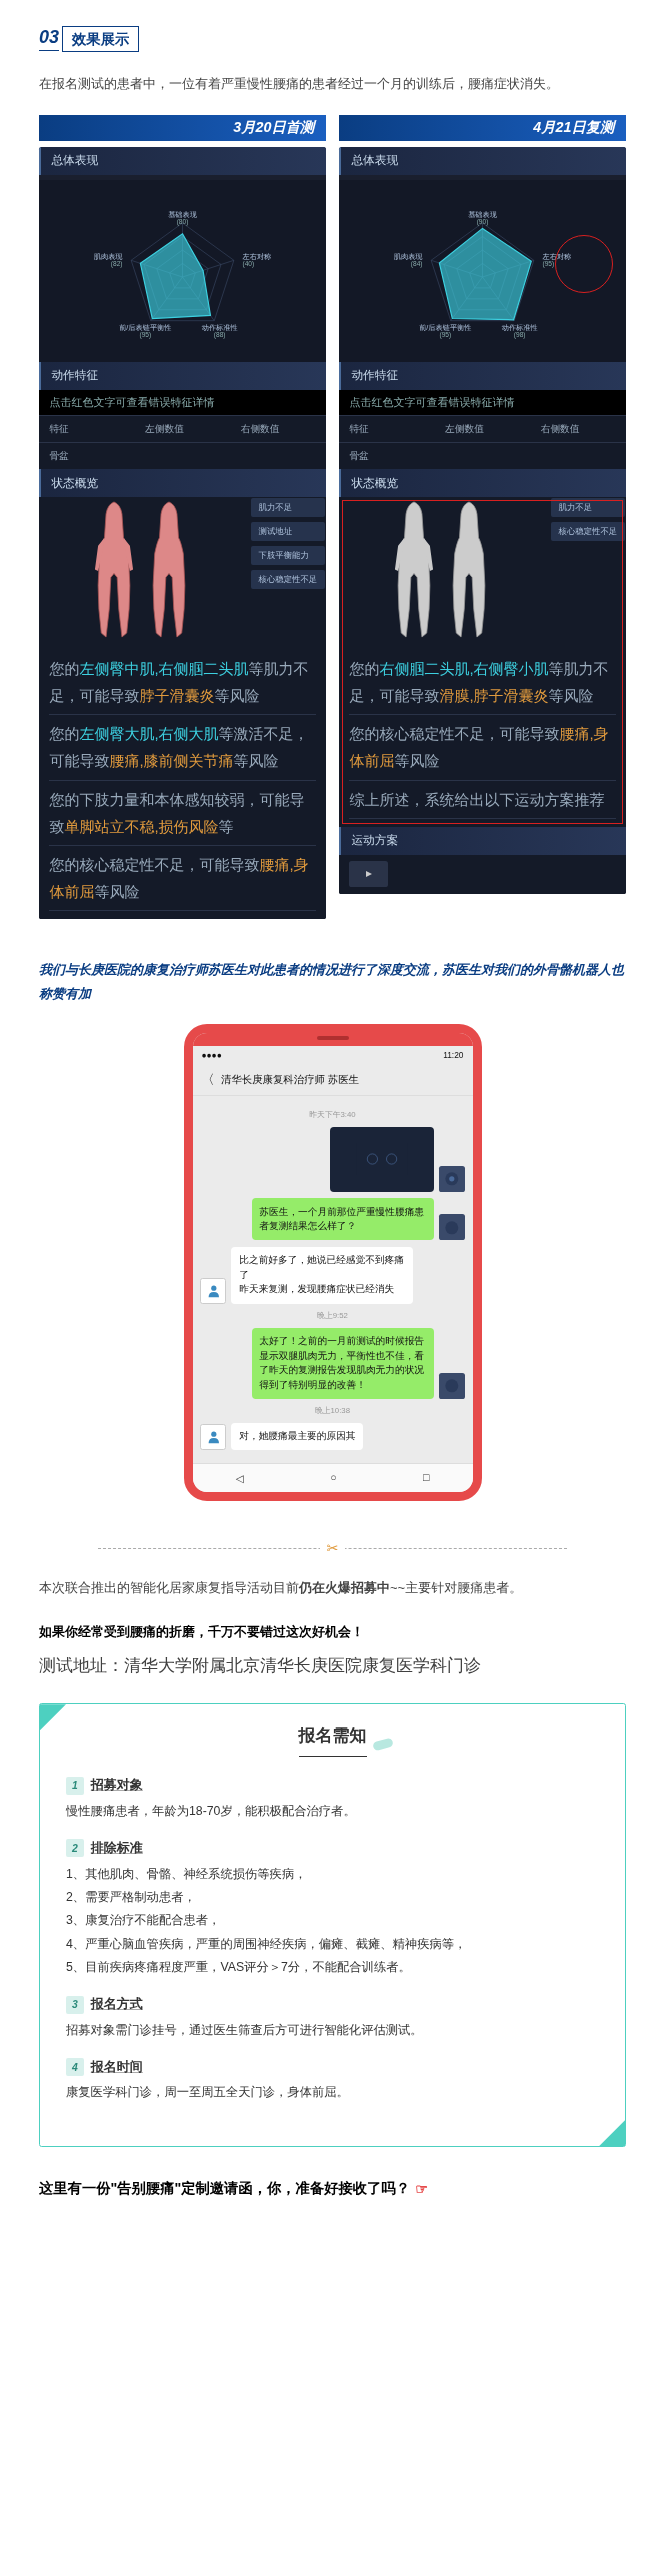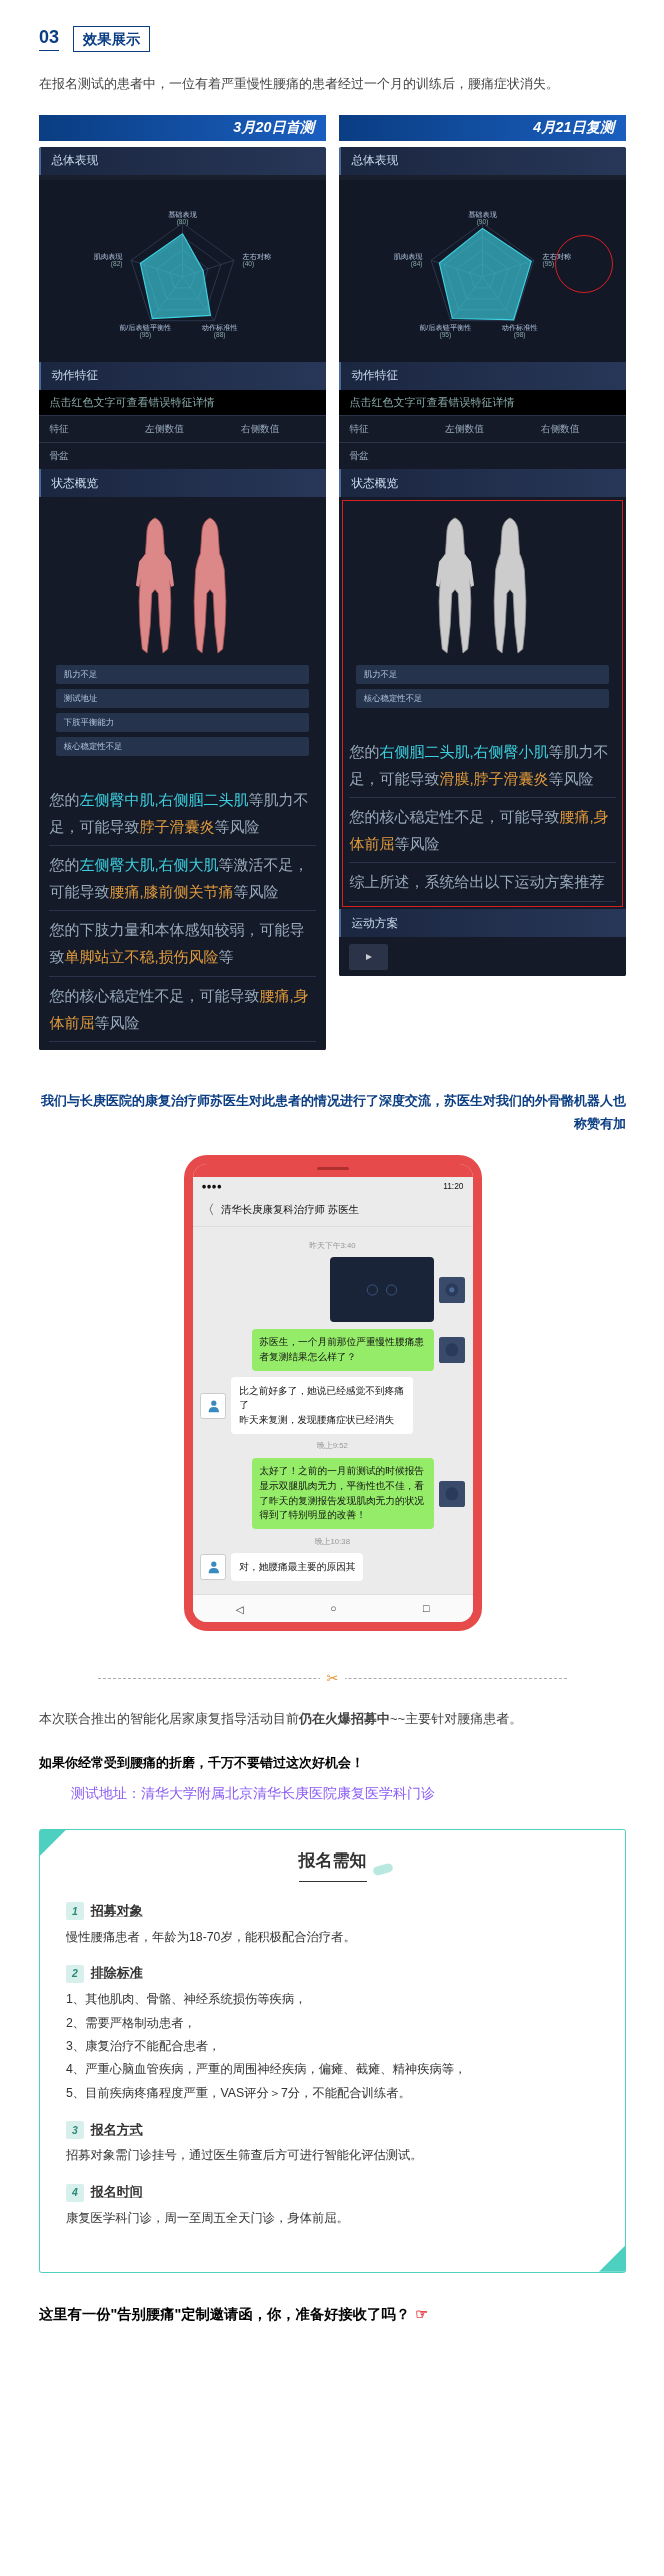--- a/index.html
+++ b/index.html
@@ -1,20 +1,20 @@
 <!DOCTYPE html>
 <html style="font-size:10.4px"><head>
 <meta charset="utf-8">
 <style>
   * { box-sizing: border-box; margin: 0; padding: 0; }
   body { font-family: "Microsoft YaHei", "PingFang SC", sans-serif; background: #fff; color: #333; width: 665px; }
   .container { padding: 26px 39px; }
   
   .section-header { display: flex; align-items: center; margin-bottom: 19.5px; }
-  .section-num { font-size: 18px; font-weight: bold; color: #0a3d82; margin-right: 14px; border-bottom: 1.9px solid #0a3d82; padding-bottom: 1.3px; }
+  .section-num { font-size: 18px; font-weight: bold; color: #0a3d82; font-style: italic; margin-right: 3px; border-bottom: 1.9px solid #0a3d82; padding-bottom: 1.3px; }
   .section-title { font-size: 14.3px; font-weight: bold; color: #0a3d82; border: 0.6px solid #0a3d82; padding: 2.6px 9px; }
   
   .intro-text { font-size: 13px; color: #444; line-height: 1.8; margin-bottom: 19.5px; }
   
   .comparison { display: flex; gap: 13px; margin-bottom: 39px; }
   .phone-col { flex: 1; }
   .date-banner { background: linear-gradient(90deg, #0a3d82, #1a5fc0); color: #fff; font-size: 14.3px; font-weight: bold; font-style: italic; text-align: right; padding: 3.9px 11.7px; margin-bottom: 5.2px; }
   .phone-screen { background: #1a1f2e; border-radius: 2.6px; overflow: hidden; position: relative; }
   
   .app-tab { background: linear-gradient(90deg, #1b2640, #283758); color: #cde; font-size: 11.7px; padding: 6.5px 10.4px; border-left: 2.6px solid #4a6b9a; margin-bottom: 5.2px; }
@@ -24,64 +24,64 @@
   .radar-label { font-size: 12px; fill: #b0c4de; }
   .radar-score { font-size: 11px; fill: #8aa; }
   
   .circle-highlight { position: absolute; border: 1.9px solid #d82020; border-radius: 50%; }
   
   .sub-section { background: linear-gradient(90deg, #1b2640, #283758); color: #cde; font-size: 11.7px; padding: 6.5px 10.4px; border-left: 2.6px solid #4a6b9a; }
   .sub-note { color: #8aa; font-size: 11px; padding: 5.2px 10.4px; background: #000000; }
   .cols-row { display: flex; background: #141a28; color: #9ab; font-size: 9.7px; }
   .cols-row > div { flex: 1; padding: 6.5px 10.4px; border-top: 0.6px solid #2a3348; }
   
-  .anatomy-box { background: #141a28; padding: 17px; display: flex; gap: 7.8px; position: relative; flex-direction: column; }
+  .anatomy-box { background: #141a28; padding: 1px; display: flex; gap: 7.8px; position: relative; }
   .anatomy-fig { flex: 1; display: flex; justify-content: center; gap: 2.6px; }
   .body-svg { width: 52px; height: 143px; }
   .tag-col { display: flex; flex-direction: column; gap: 5.2px; }
   .body-tag { background: #26334d; color: #b0c4de; font-size: 8.4px; padding: 3.9px 7.8px; border-radius: 1.9px; white-space: nowrap; }
   
   .findings { background: #141a28; padding: 7.8px 10.4px; }
   .finding-line { color: #9ab; font-size: 15px; line-height: 1.8; border-bottom: 0.6px solid #2a3348; padding: 5.2px 0; }
   .finding-line .hl-cyan { color: #3dd0e0; }
   .finding-line .hl-orange { color: #e09a3d; }
   
   .rect-highlight { position: absolute; border: 1.3px solid #d82020; pointer-events: none; }
   
   .runplan-row { display: flex; background: #141a28; align-items: center; padding: 6.5px 10.4px; gap: 6.5px; }
   .runplan-thumb { width: 39px; height: 26px; background: #2a3348; border-radius: 2.6px; display: flex; align-items: center; justify-content: center; }
   .play-icon { width: 0; height: 0; border-left: 6.5px solid #ccc; border-top: 3.9px solid transparent; border-bottom: 3.9px solid transparent; }
   
-  .doctor-praise { font-size: 13px; font-weight: bold; color: #0a3d82; text-align: right; line-height: 1.8; margin: 26px 0 19.5px; }
+  .doctor-praise { font-size: 13px; font-weight: bold; color: #0a3d82; text-align: left; line-height: 1.8; margin: 26px 0 19.5px; font-style: italic; }
   
   .chat-phone { width: 298px; margin: 0 auto 39px; border: 9px solid #e64a4a; border-radius: 23px; background: #ebebeb; overflow: hidden; position: relative; }
   .chat-top { background: #e64a4a; height: 13px; position: relative; }
   .chat-top::before { content: ""; position: absolute; left: 50%; transform: translateX(-50%); top: 2.6px; width: 32px; height: 3.9px; background: #b03030; border-radius: 1.9px; }
   .chat-status { display: flex; justify-content: space-between; padding: 3.9px 9px; font-size: 8.4px; color: #111; background: #ebebeb; }
   .chat-header { display: flex; align-items: center; padding: 6.5px 9px; background: #ebebeb; border-bottom: 0.6px solid #ddd; font-size: 10.4px; color: #111; }
   .chat-back { font-size: 13px; margin-right: 6.5px; color: #111; }
   .chat-body { background: #ebebeb; padding: 6.5px 7.8px; min-height: 337px; }
   .chat-time { text-align: center; color: #999; font-size: 7.8px; margin: 6.5px 0; }
-  .msg-row { display: flex; margin: 6.5px 0; align-items: center; }
+  .msg-row { display: flex; margin: 6.5px 0; align-items: flex-end; }
   .msg-row.right { flex-direction: row-reverse; }
   .avatar { width: 26px; height: 26px; border-radius: 2.6px; background: #3a4a6a; flex-shrink: 0; display: flex; align-items: center; justify-content: center; color: #fff; font-size: 7.1px; }
   .avatar.doc { background: #fff; border: 0.6px solid #ccc; }
   .bubble { max-width: 182px; padding: 6.5px 7.8px; border-radius: 3.9px; font-size: 9.7px; line-height: 1.5; margin: 0 5.2px; }
   .bubble.green { background: #95ec69; color: #111; }
   .bubble.white { background: #fff; color: #111; }
   .bubble.img { background: #1a2438; width: 104px; height: 65px; padding: 0; display: flex; align-items: center; justify-content: center; }
   .chat-nav { display: flex; justify-content: space-around; padding: 7.8px 0; border-top: 0.6px solid #ddd; background: #fafafa; }
   
   .scissor-divider { text-align: center; margin: 19.5px 0; position: relative; }
   .scissor-divider::before { content: ""; position: absolute; top: 50%; left: 10%; right: 10%; border-top: 1.3px dashed #aaa; z-index: 0; }
   .scissor-icon { position: relative; background: #fff; padding: 0 6.5px; font-size: 14.3px; color: #e09a3d; }
   
   .recruit-text { font-size: 13px; color: #444; line-height: 2; margin-bottom: 22px; }
   .recruit-bold { font-size: 13px; font-weight: bold; color: #000; margin-bottom: 13px; }
-  .test-loc { font-size: 14px; color: #8b5cf6; margin-bottom: 26px; margin-left: 32px; }
+  .test-loc { font-size: 17px; color: #404040; margin-bottom: 26px; }
   
   .notice-box { border: 1.3px solid #4dd0c0; border-radius: 2.6px; padding: 19.5px 26px 26px; position: relative; margin-bottom: 32px; }
   .notice-corner { position: absolute; width: 26px; height: 26px; background: #4dd0c0; }
   .notice-corner.tl { top: 0; left: 0; clip-path: polygon(0 0, 100% 0, 0 100%); }
   .notice-corner.br { bottom: 0; right: 0; clip-path: polygon(100% 100%, 100% 0, 0 100%); }
   .notice-title-wrap { text-align: center; margin-bottom: 19.5px; }
   .notice-title { font-size: 17px; font-weight: bold; display: inline-block; padding-bottom: 9px; border-bottom: 1.9px solid #333; position: relative; }
   .notice-title::after { content: ""; position: absolute; right: -26px; top: 50%; width: 19.5px; height: 9px; background: #b8e8e0; border-radius: 4.5px; transform: rotate(-15deg); }
   .notice-item { margin-bottom: 15.6px; }
   .notice-num { display: inline-flex; width: 18px; height: 18px; background: #d8f0ec; color: #2a8a7a; font-size: 10.4px; font-style: italic; font-weight: bold; align-items: center; justify-content: center; border-radius: 1.9px; margin-right: 3.9px; }

